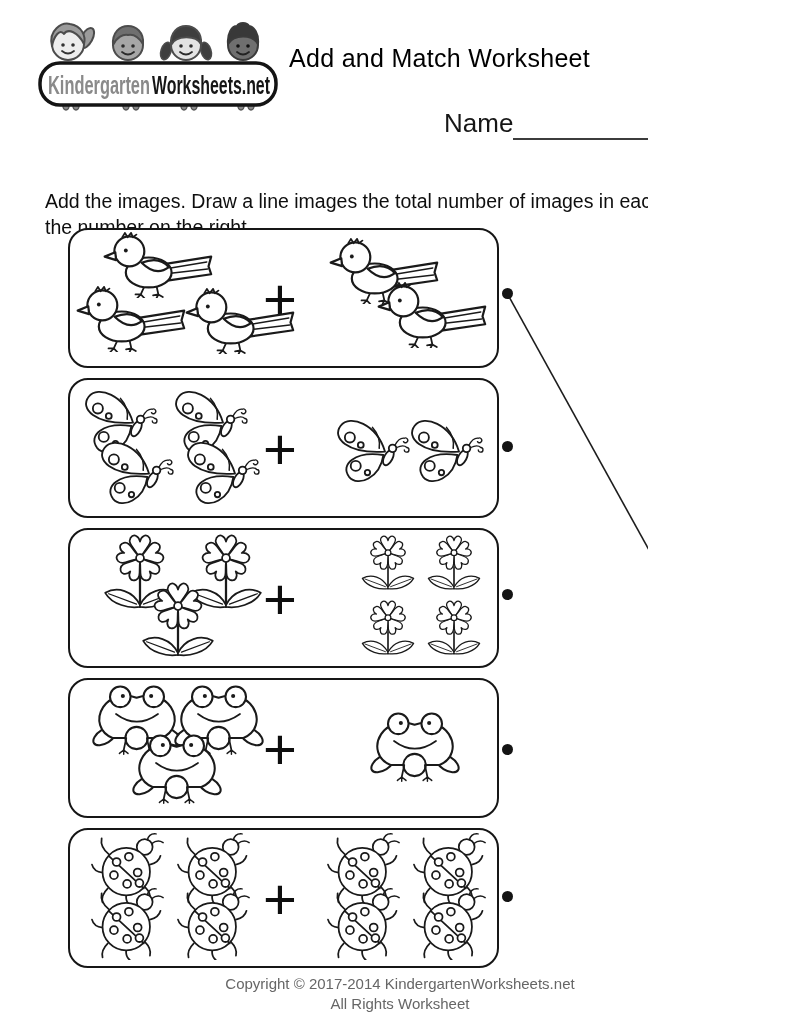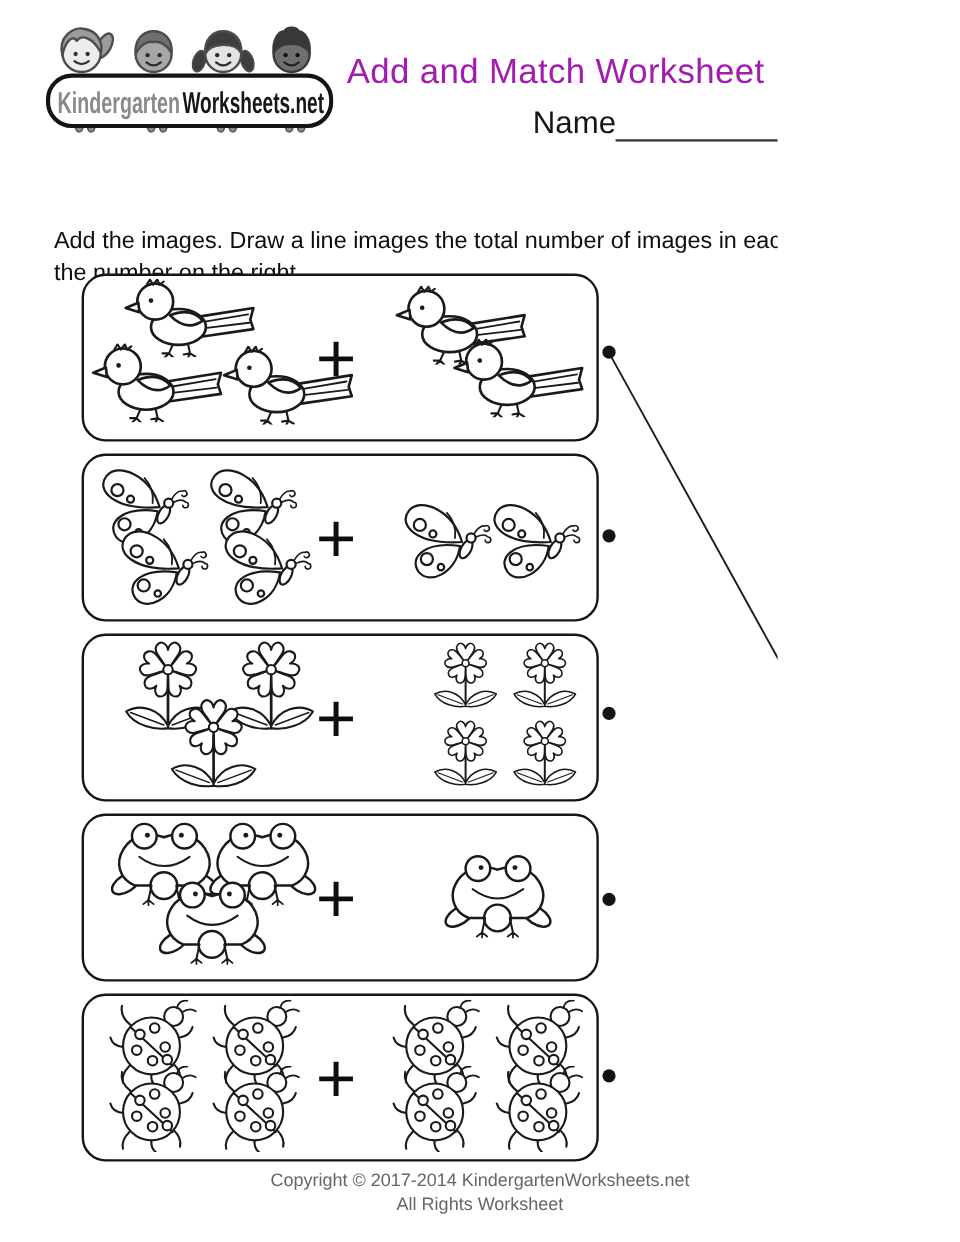--- a/index.html
+++ b/index.html
@@ -3,23 +3,23 @@
 <meta charset="utf-8">
 <style>
   html,body{margin:0;padding:0;background:#fff;}
   .page{position:relative;width:648px;height:1035px;background:#fff;overflow:hidden;
         font-family:"Liberation Sans", sans-serif;color:var(--ink,#1a1a1a);}
 
   
   .logo-svg{position:absolute;left:38px;top:14px;width:240px;height:97px;}
   .website{position:absolute;left:37px;top:113px;font-size:16.5px;letter-spacing:.4px;
            color:var(--gray-text,#8c8c8c);}
-  .title{position:absolute;left:289px;top:44px;font-size:29px;font-weight:400;color:#a21caf;
+  .title{position:absolute;left:289px;top:44px;font-size:25px;font-weight:400;color:#000000;
          letter-spacing:.3px;white-space:nowrap;}
-  .name-row{position:absolute;left:444px;top:86px;width:302px;display:flex;align-items:flex-end;}
+  .name-row{position:absolute;left:444px;top:108px;width:302px;display:flex;align-items:center;}
   .name-label{font-size:26px;color:#161616;line-height:1.2;}
   .name-line{flex:1;border-bottom:2.5px solid #3c3c3c;height:30px;}
 
   
   .instructions{position:absolute;left:45px;top:168px;width:700px;font-size:19.5px;
                 line-height:1.35;color:#0e0e0e;}
 
   
   .prob{position:absolute;left:68px;width:427px;height:136px;background:#fff;
         border:2.5px solid #161616;border-radius:20px;overflow:hidden;}

